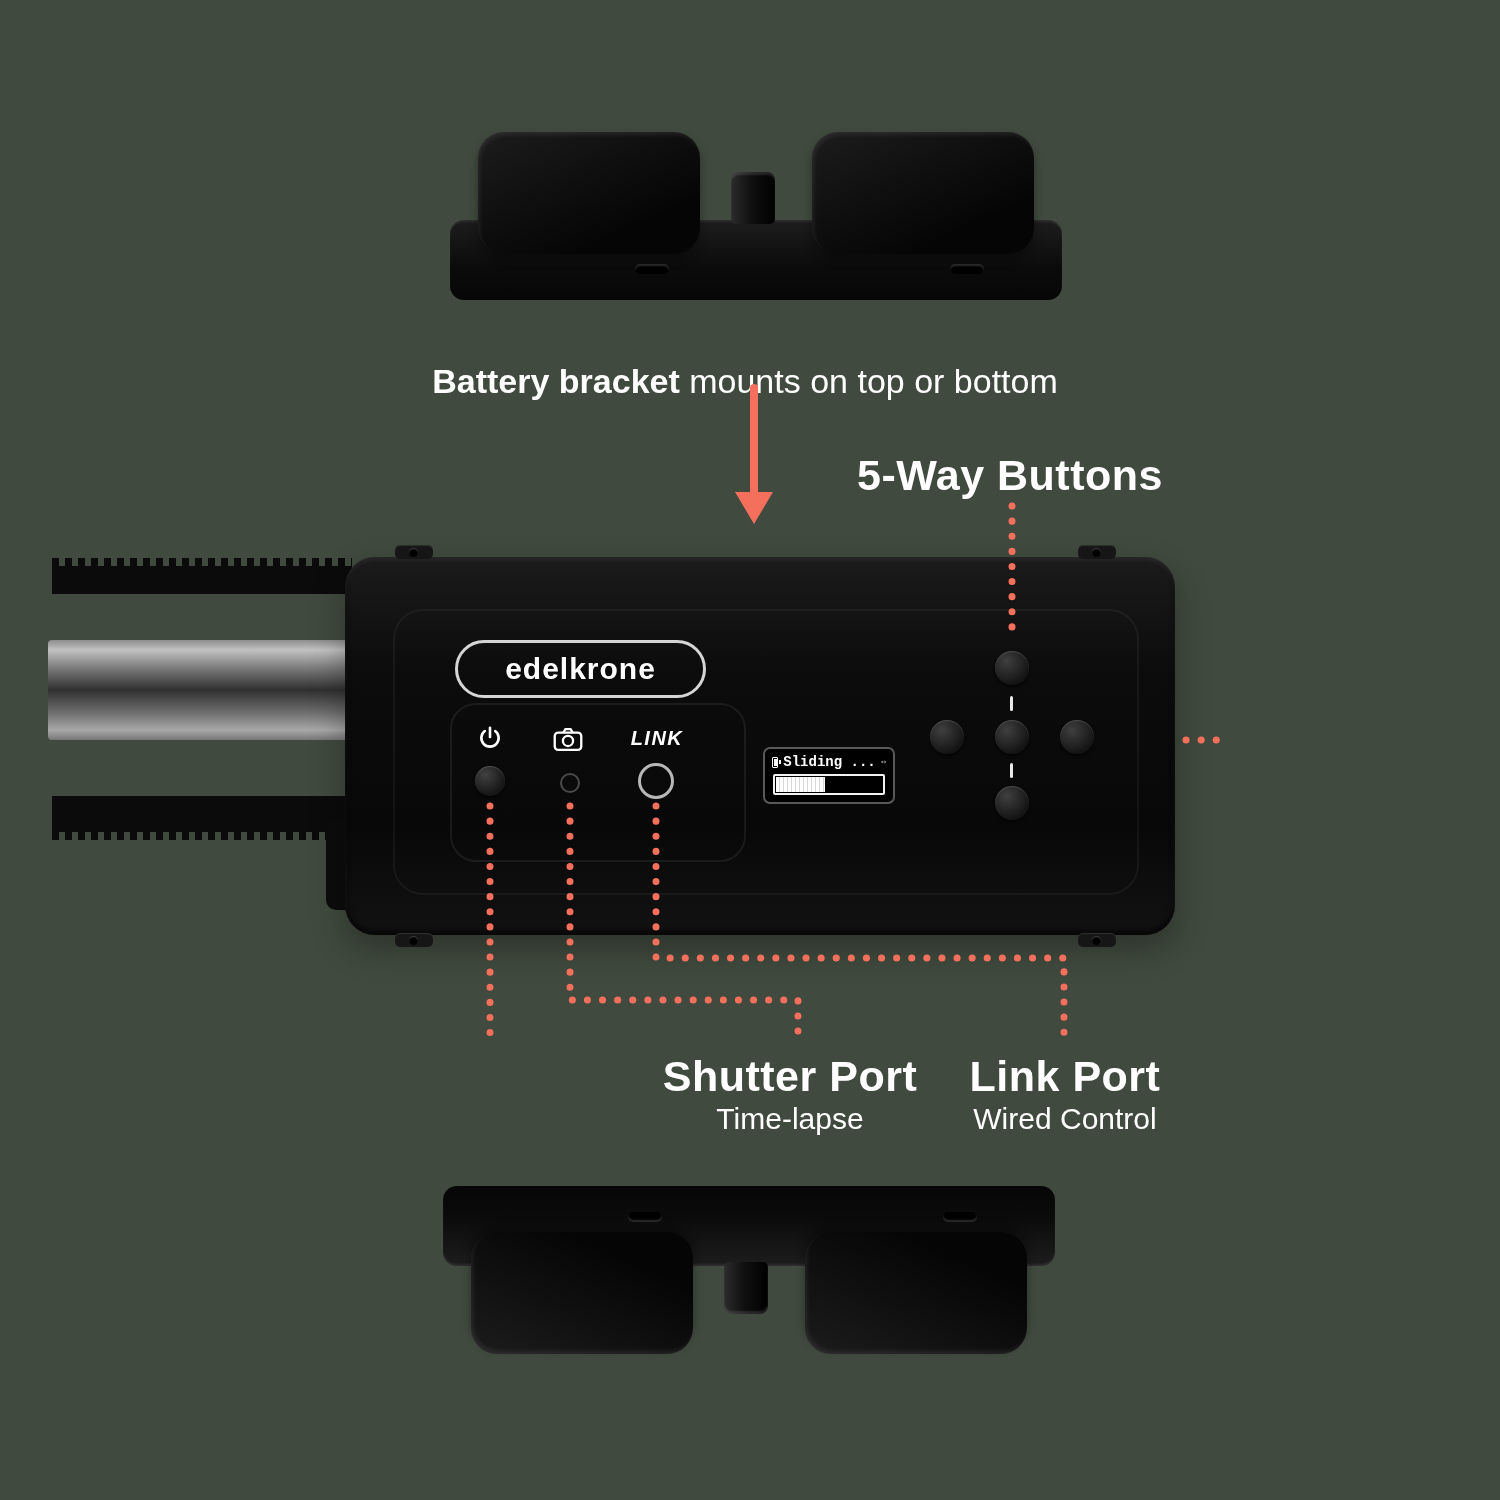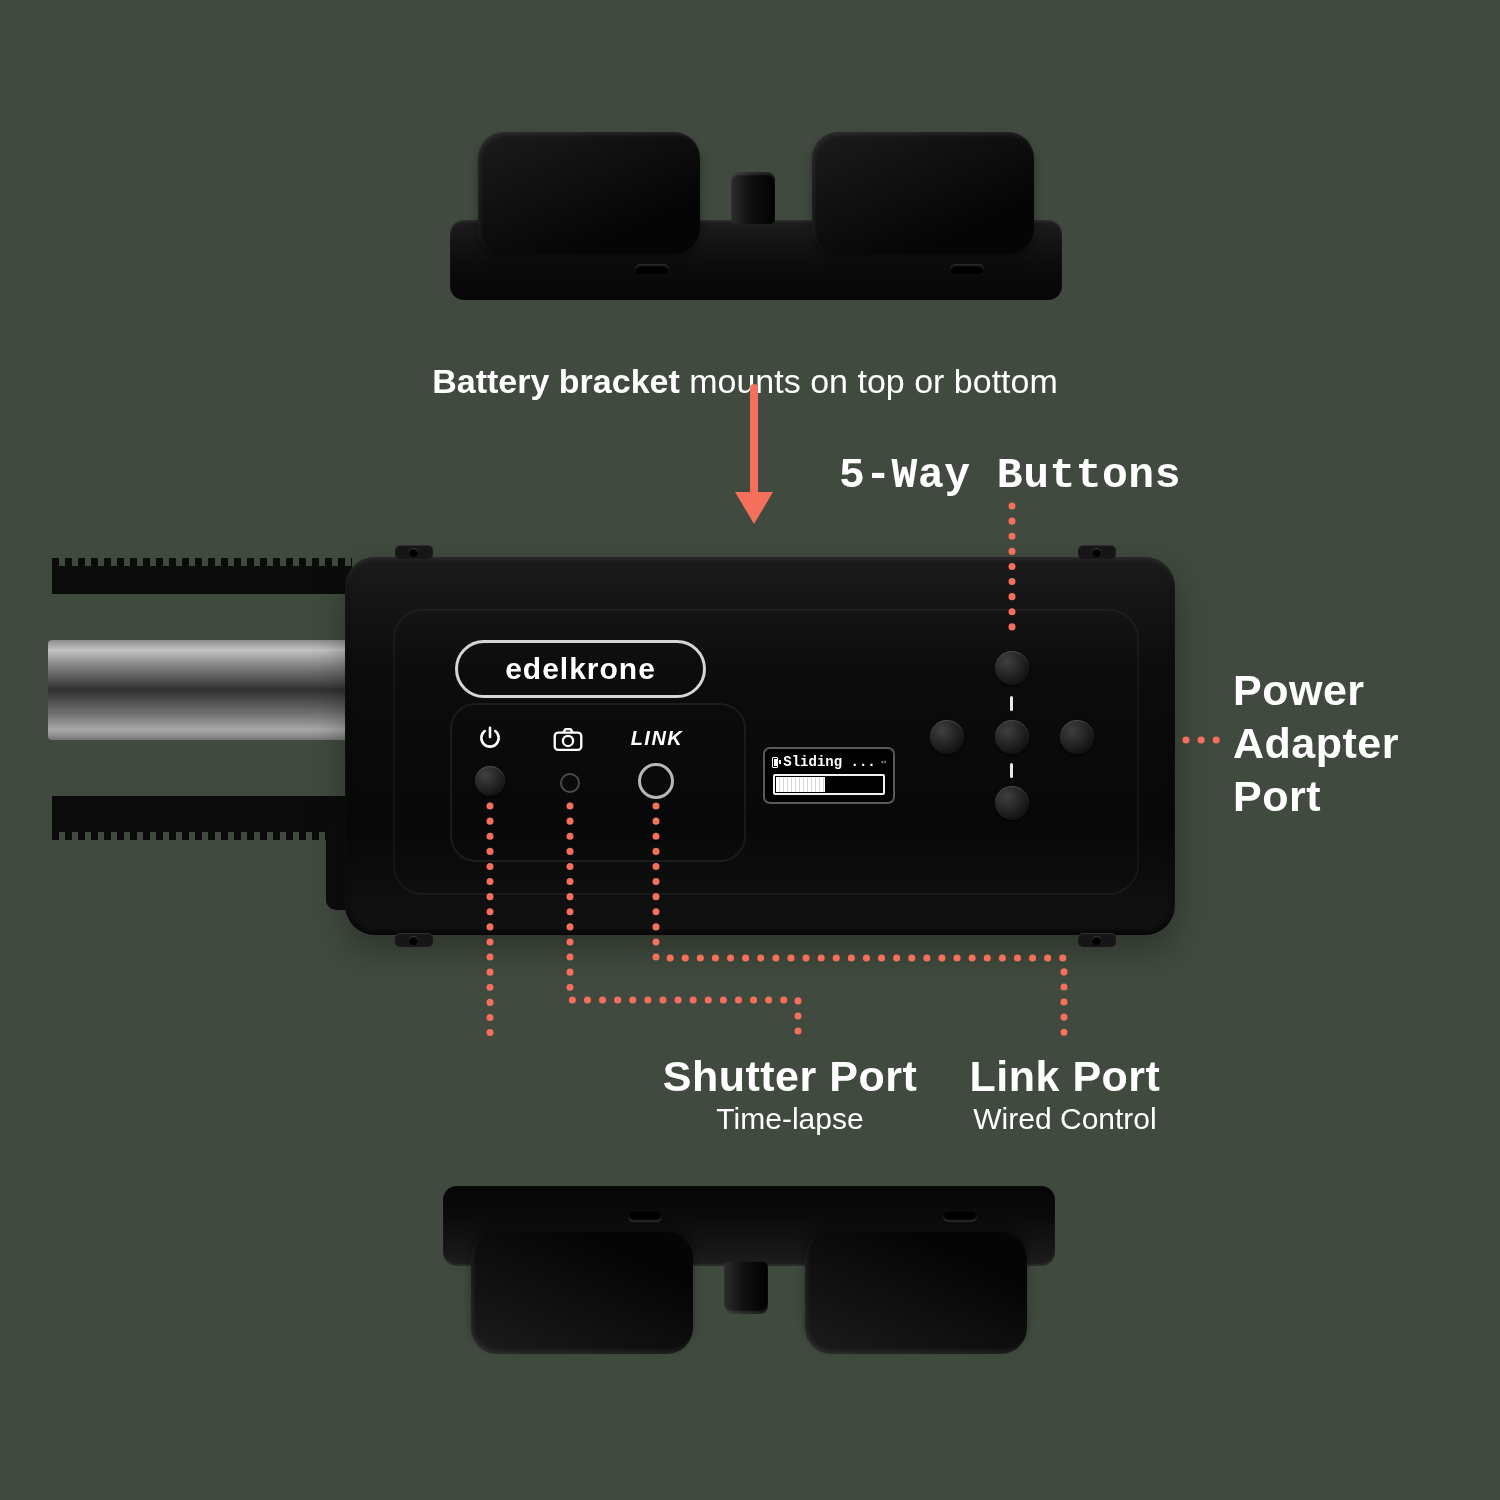--- a/index.html
+++ b/index.html
@@ -206,27 +206,22 @@
 
     <div class="dpad-btn" style="left:650px;top:94px;"></div>
     <div class="dpad-tick" style="left:665px;top:139px;"></div>
     <div class="dpad-btn" style="left:585px;top:163px;"></div>
     <div class="dpad-btn" style="left:650px;top:163px;"></div>
     <div class="dpad-btn" style="left:715px;top:163px;"></div>
     <div class="dpad-tick" style="left:665px;top:206px;"></div>
     <div class="dpad-btn" style="left:650px;top:229px;"></div>
   </div>
 
-  <div class="abs label center" style="left:830px;top:452px;width:360px;font-family:Liberation Mono, monospace;">5-Way Buttons</div>
-
-  <div class="abs label" style="left:1233px;top:664px;line-height:53px;">
-    <div>Power</div>
-    <div>Adapter</div>
-    <div>Port</div>
-  </div>
+  <div class="abs label center" style="left:830px;top:452px;width:360px;">5-Way Buttons</div>
+
 
 
   <div class="abs label center" style="left:615px;top:1053px;width:350px;">Shutter Port</div>
   <div class="abs sublabel center" style="left:615px;top:1102px;width:350px;">Time-lapse</div>
 
   <div class="abs sublabel center" style="left:890px;top:1102px;width:350px;">Wired Control</div>
   <div class="abs label center" style="left:890px;top:1053px;width:350px;">Link Port</div>
 
   <div class="bracket flipped" style="left:443px;top:1186px;">
     <div class="base">

